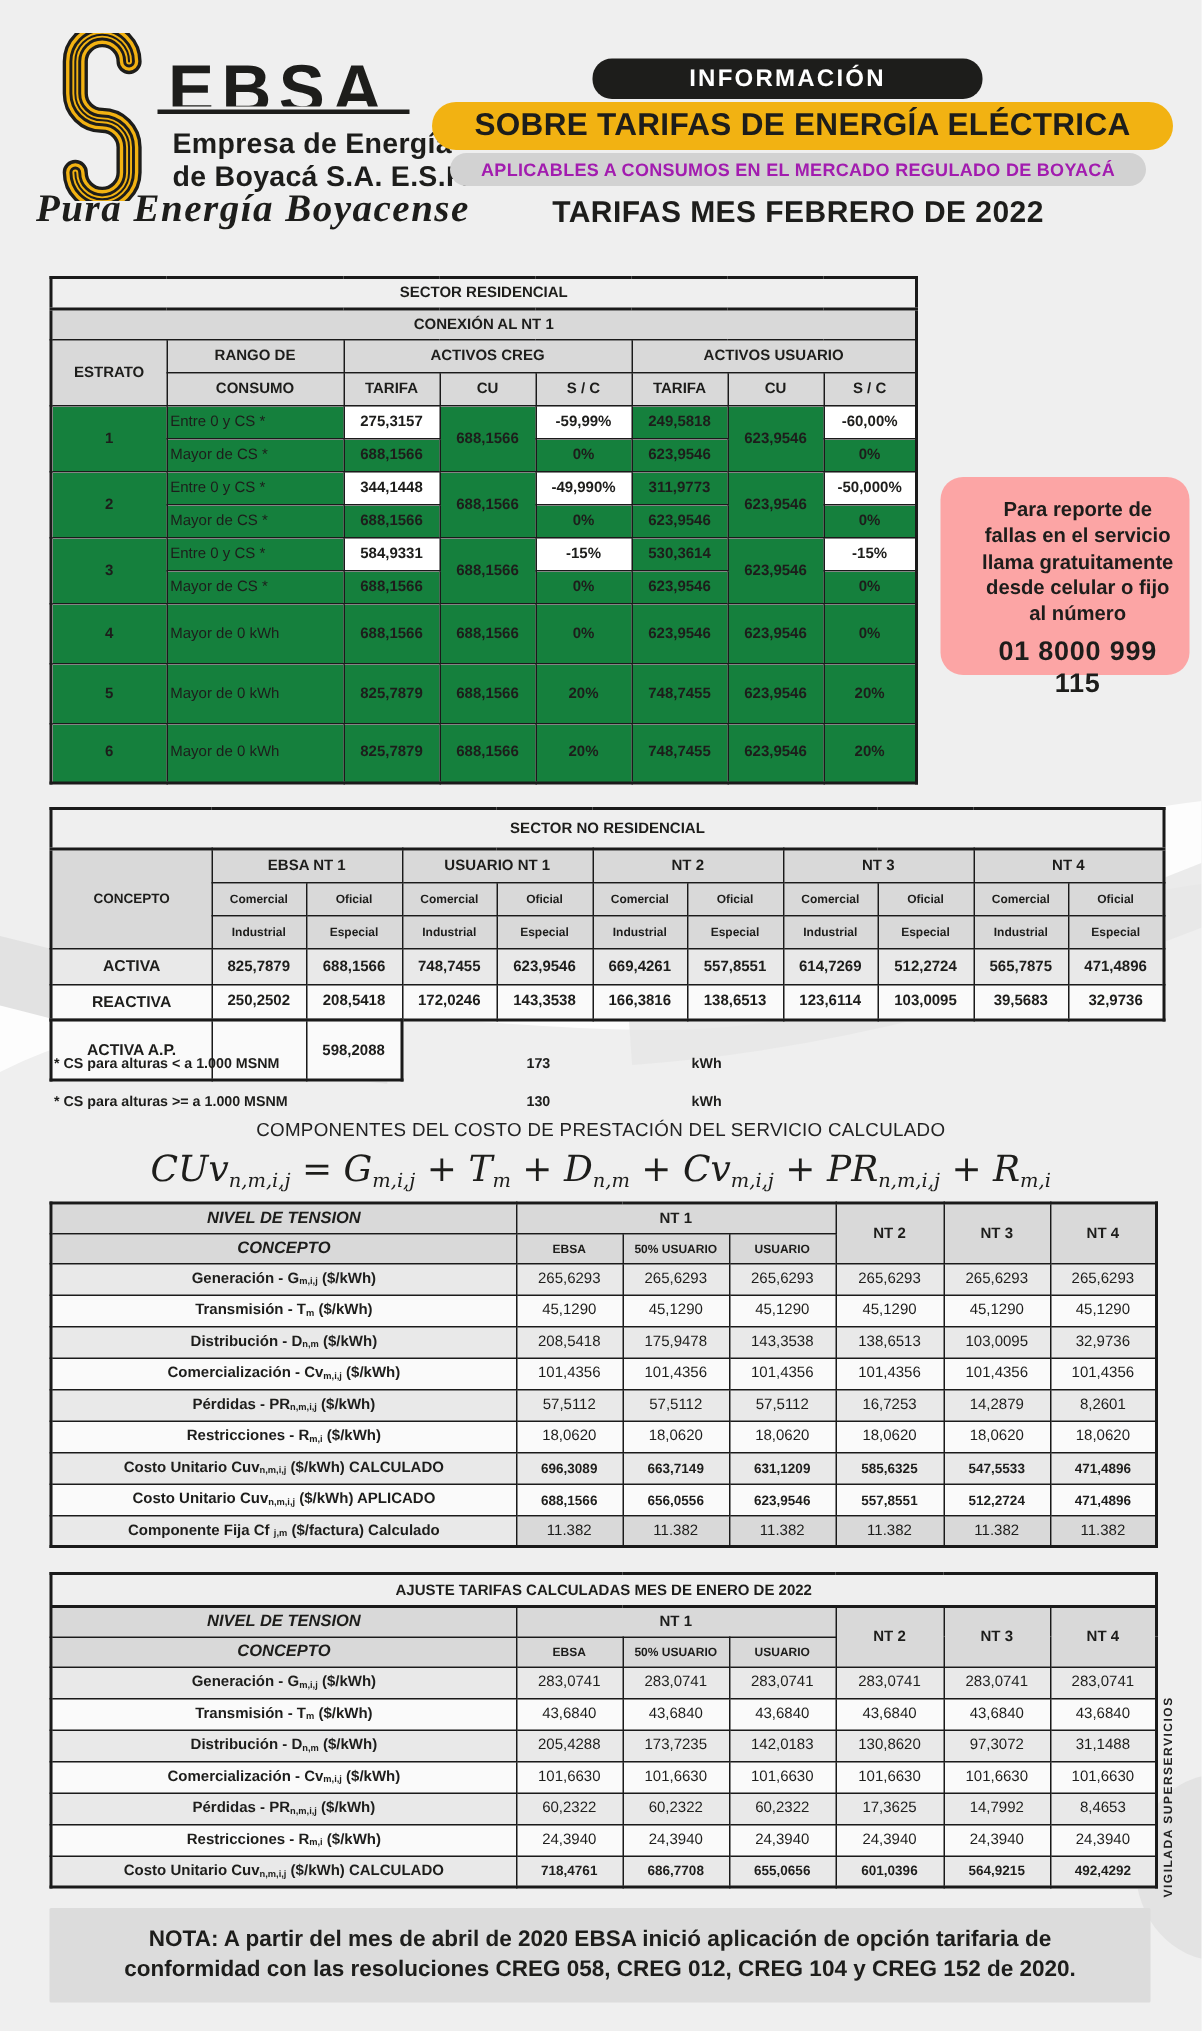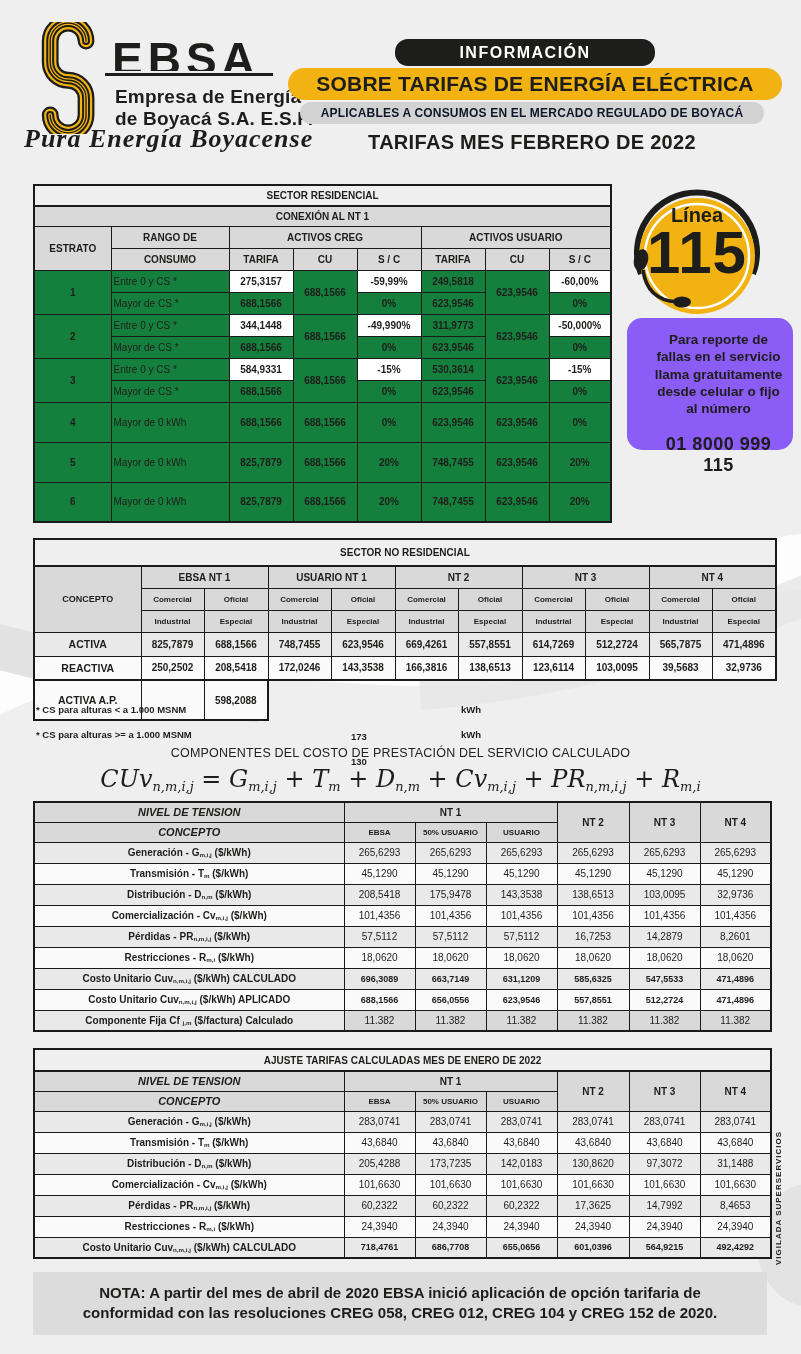--- a/index.html
+++ b/index.html
@@ -10,29 +10,29 @@
 
   
   .ebsa-word{font-size:46px;font-weight:900;letter-spacing:5px;line-height:1;}
   .ebsa-strike{position:absolute;left:105px;top:71px;width:168px;height:8px;background:#efefef;z-index:3;}
   .ebsa-strike .bar{margin-top:2px;height:3px;background:#1d1d1b;}
   .company{font-size:19px;font-weight:700;line-height:1.18;letter-spacing:.2px;}
   .tagline{font-family:"Liberation Serif",serif;font-style:italic;font-weight:700;font-size:26px;letter-spacing:1px;}
   .bubble{display:flex;align-items:center;justify-content:center;text-align:center;}
   .b-info{background:#1d1d1b;color:#ffffff;border-radius:13px;font-size:16px;font-weight:800;letter-spacing:1.5px;}
   .b-main{background:#f2b212;color:#1d1d1b;border-radius:17px;font-size:21px;font-weight:800;letter-spacing:.2px;}
-  .b-sub{background:#d2d2d2;color:#0f172a;border-radius:11px;font-size:12px;font-weight:800;letter-spacing:.2px;}
+  .b-sub{background:#d2d2d2;color:#a21caf;border-radius:11px;font-size:12px;font-weight:800;letter-spacing:.2px;}
   .month{font-size:20px;font-weight:800;text-align:center;letter-spacing:.3px;}
 
   
   .badge-label{position:absolute;left:0;top:22px;width:140px;text-align:center;font-size:20px;font-weight:600;}
   .badge-num{position:absolute;left:0;top:36px;width:140px;text-align:center;font-size:60px;font-weight:900;letter-spacing:1px;}
-  .ybox{background:#8b5cf6;border-radius:15px;text-align:center;padding:13px 8px 6px 25px;box-sizing:border-box;}
+  .ybox{background:#fca5a5;border-radius:15px;text-align:center;padding:13px 8px 6px 25px;box-sizing:border-box;}
   .ybox .msg{font-size:13.5px;font-weight:700;line-height:1.28;}
-  .ybox .phone{font-size:18px;font-weight:900;margin-top:17px;letter-spacing:.5px;}
+  .ybox .phone{font-size:18px;font-weight:900;margin-top:7px;letter-spacing:.5px;}
 
   
   table.tbl{border-collapse:collapse;table-layout:fixed;border:2px solid #1a1a1a;background:#efefef;}
   table.tbl td{border:1px solid #1a1a1a;font-size:10px;text-align:center;padding:0 2px;
                overflow:hidden;white-space:nowrap;}
   td.title{font-weight:700;font-size:13px;background:#efefef;border-bottom-width:2px !important;}
   td.hdr{background:#d9d9d9;font-weight:700;font-size:10.5px;}
   td.hdr.it{font-style:italic;font-size:11px;}
   td.hdr.sm{font-size:8px;}
   td.lbl{text-align:left;font-weight:700;font-size:11.5px;padding-left:4px;}
@@ -43,21 +43,21 @@
   tr.shade-b td{background:#fafafa;}
   td.cellw{background:#ffffff !important;}
   td.cellg{background:#15803d;}
   tr.cu-small td.val{font-weight:700;font-size:9px;}
   tr.fija td.val{background:#d9d9d9;}
   .sub{font-size:62%;vertical-align:-18%;}
 
   
   .note-row{display:flex;font-size:9.5px;font-weight:700;}
   .note-row .nl{width:280px;}
-  .note-row .nv{width:80px;margin-left:35px;margin-top:27px;}
+  .note-row .nv{width:80px;margin-left:35px;}
   .note-row .nu{margin-left:30px;}
   .comp-title{font-size:12.5px;letter-spacing:.2px;text-align:center;color:#222;}
   .formula{font-family:"DejaVu Serif","Liberation Serif",serif;font-style:italic;font-size:24px;
            text-align:center;margin-top:5px;}
   .formula .sub{font-size:54%;vertical-align:-28%;}
 
   .nota-box{background:#dcdcdc;border-radius:1px;text-align:center;font-size:15px;font-weight:700;
             line-height:1.35;padding:11px 26px;box-sizing:border-box;}
   .vigilada{writing-mode:vertical-rl;transform:rotate(180deg);font-size:8px;font-weight:700;
             letter-spacing:1px;color:#222;}
@@ -91,32 +91,20 @@
     <div>Empresa de Energía</div>
     <div>de Boyacá S.A. E.S.P.</div>
   </div>
   <div class="abs tagline" style="left:24px;top:124px;width:340px;">Pura Energía Boyacense</div>
 
   <div class="abs bubble b-main" style="left:288px;top:68px;width:494px;height:32px;">SOBRE TARIFAS DE ENERGÍA ELÉCTRICA</div>
   <div class="abs bubble b-info" style="left:395px;top:39px;width:260px;height:27px;">INFORMACIÓN</div>
   <div class="abs bubble b-sub" style="left:300px;top:102px;width:464px;height:22px;">APLICABLES A CONSUMOS EN EL MERCADO REGULADO DE BOYACÁ</div>
   <div class="abs month" style="left:300px;top:131px;width:464px;">TARIFAS MES FEBRERO DE 2022</div>
 
-  <div class="abs" style="left:627px;top:182px;width:140px;height:140px;">
-    <svg width="140" height="140">
-      <path d="M14,92 A60,60 0 1 1 126,92" stroke="#1d1d1b" stroke-width="6" fill="none"></path>
-      <circle cx="70" cy="74" r="58" fill="#f2b212"></circle>
-      <circle cx="70" cy="74" r="52" stroke="#ffffff" stroke-width="2.5" fill="none"></circle>
-      <path d="M16,88 Q20,118 50,120" stroke="#1d1d1b" stroke-width="3.5" fill="none"></path>
-      <ellipse cx="14" cy="78" rx="7" ry="11" fill="#1d1d1b" transform="rotate(14 14 78)"></ellipse>
-      <ellipse cx="55" cy="120" rx="9" ry="5.5" fill="#1d1d1b"></ellipse>
-    </svg>
-    <div class="badge-label">Línea</div>
-    <div class="badge-num">115</div>
-  </div>
   <div class="abs ybox" style="left:627px;top:318px;width:166px;height:132px;">
     <div class="msg">Para reporte de fallas en el servicio llama gratuitamente desde celular o fijo al número</div>
     <div class="phone">01 8000 999 115</div>
   </div>
 
   <div class="abs" style="left:33px;top:184px;">
       <table class="tbl">
         <colgroup>
           <col style="width: 77px;">
           <col style="width: 118px;">

